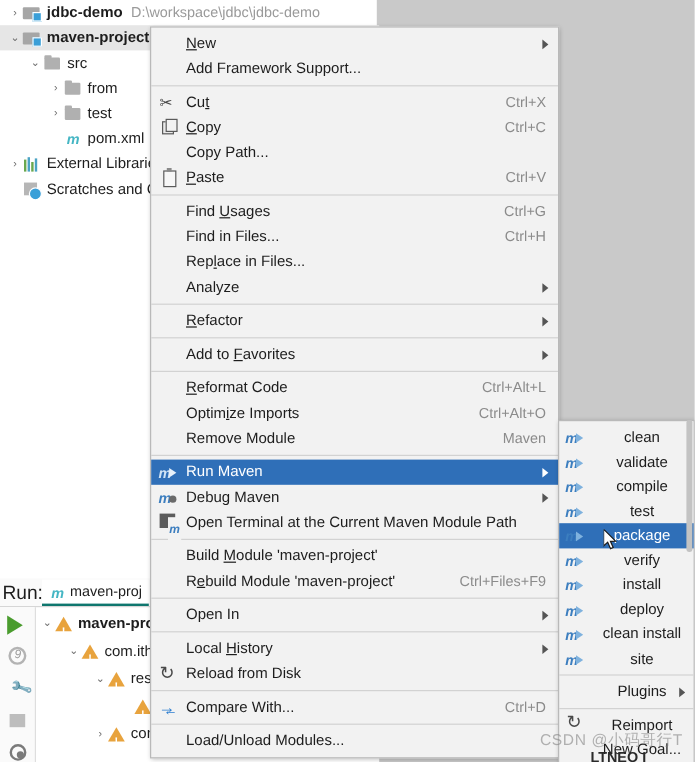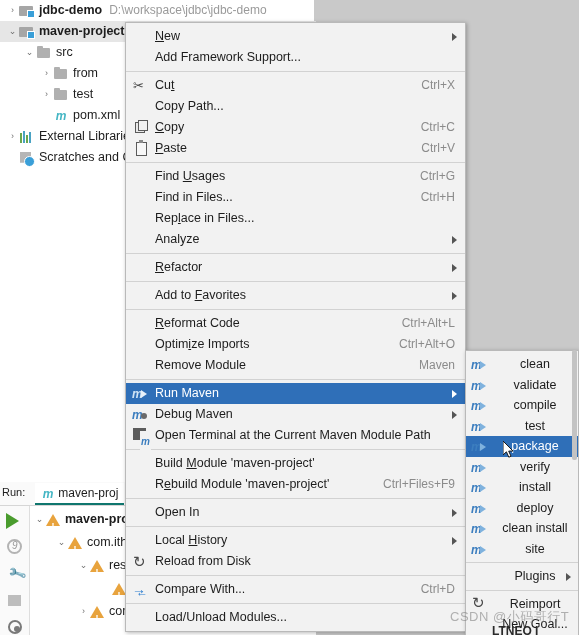--- a/index.html
+++ b/index.html
@@ -64,21 +64,21 @@
   .ic-scratch::after {
     content: ""; position: absolute; left: 5px; top: 5px; width: 9px; height: 9px;
     background: #3a9fd8; border-radius: 50%; border: 1px solid #fff;
   }
 
   
   .run-panel { position: absolute; left: 0; top: 482px; width: 316px; height: 153px;
                background: #ffffff; }
   .run-head { position: absolute; left: 0; top: 0; width: 316px; height: 23px;
               background: #fafafa; }
-  .run-label { position: absolute; left: 2px; top: 4px; font-size: 11px; color: #1d1d1d; }
+  .run-label { position: absolute; left: 2px; top: 4px; font-size: 16px; color: #1d1d1d; }
   .run-tab { position: absolute; left: 35px; top: 1px; height: 22px;
              background: #ffffff; border-bottom: 2px solid #0f766e;
              padding: 0 6px; line-height: 21px; white-space: nowrap; }
   .run-tab .ic-maven { display:inline-block; width: 14px; vertical-align: middle; }
   .run-sep { position: absolute; left: 0; top: 23px; width: 316px; height: 1px;
              background: #d6d6d6; }
   .run-toolbar { position: absolute; left: 0; top: 24px; width: 30px; height: 129px;
                  background: #fafafa; border-right: 1px solid #dedede; }
   .tb-btn { position: relative; width: 30px; height: 27px; }
   .tri-green { position: absolute; left: 6px; top: 7px; width: 0; height: 0;
@@ -268,22 +268,22 @@
         <div class="rt-row"><span style="display:inline-block;width:68px"></span><span class="tw empty">.</span><span class="warn"></span><span class="rt-label">Us</span></div>
         <div class="rt-row"><span style="display:inline-block;width:46px"></span><span class="tw">›</span><span class="warn"></span><span class="rt-label">comp</span></div>
       </div>
   </div>
 
   <div class="menu" id="context-menu">
       <div class="mi"><span><span class="u">N</span>ew</span><span class="arrow"></span></div>
       <div class="mi"><span>Add Framework Support...</span></div>
       <div class="msep"></div>
       <div class="mi"><span class="mic mic-cut"></span><span>Cu<span class="u">t</span></span><span class="acc">Ctrl+X</span></div>
+      <div class="mi"><span class="mic mic-copy"></span><span><span class="u">C</span>opy</span><span class="acc">Ctrl+C</span></div>
       <div class="mi"><span>Copy Path...</span></div>
-      <div class="mi"><span class="mic mic-copy"></span><span><span class="u">C</span>opy</span><span class="acc">Ctrl+C</span></div>
       <div class="mi"><span class="mic mic-paste"></span><span><span class="u">P</span>aste</span><span class="acc">Ctrl+V</span></div>
       <div class="msep"></div>
       <div class="mi"><span>Find <span class="u">U</span>sages</span><span class="acc">Ctrl+G</span></div>
       <div class="mi"><span>Find in Files...</span><span class="acc">Ctrl+H</span></div>
       <div class="mi"><span>Rep<span class="u">l</span>ace in Files...</span></div>
       <div class="mi"><span>Analyze</span><span class="arrow"></span></div>
       <div class="msep"></div>
       <div class="mi"><span><span class="u">R</span>efactor</span><span class="arrow"></span></div>
       <div class="msep"></div>
       <div class="mi"><span>Add to <span class="u">F</span>avorites</span><span class="arrow"></span></div>

